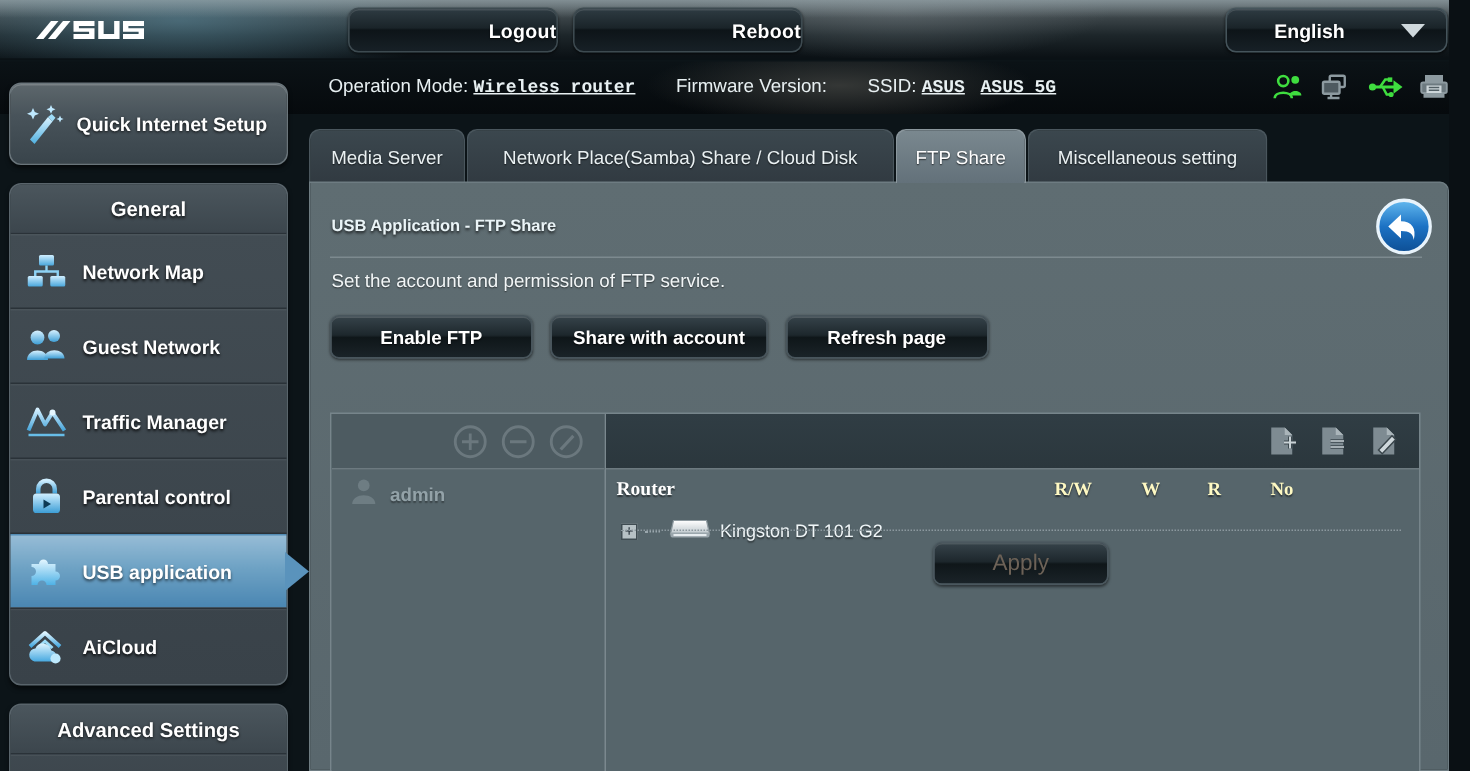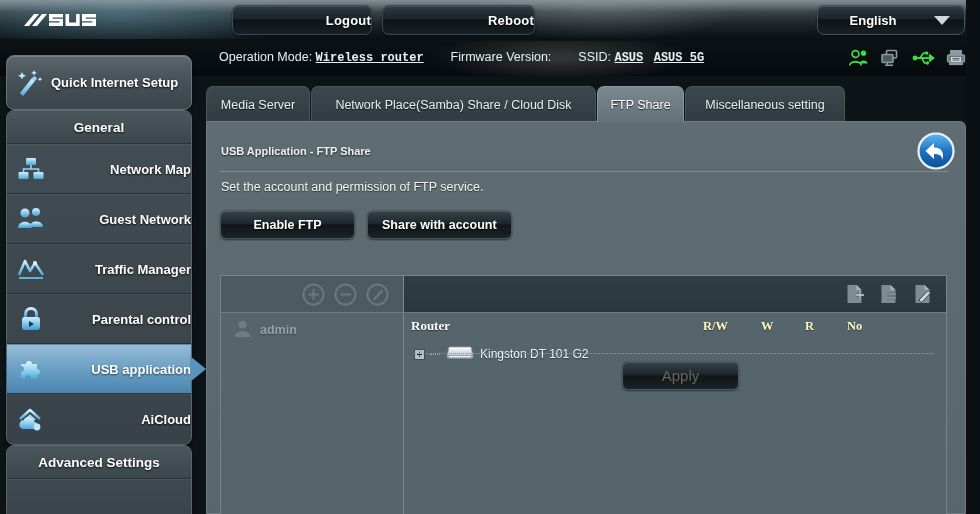--- a/index.html
+++ b/index.html
@@ -109,42 +109,41 @@
     box-shadow: inset 0 1px 0 rgba(255,255,255,.18), 0 2px 3px rgba(0,0,0,.55);
     display: flex; align-items: center; cursor: pointer;
   }
   .qis .ic { width: 44px; display: flex; justify-content: center; }
   .qis .lbl {
     color: #fff; font-size: 13px; font-weight: bold; line-height: 15px;
     text-shadow: 0 1px 2px rgba(0,0,0,.85);
   }
 
   .group {
-    margin-top: 0; width: 186px;
+    margin-top: 12px; width: 186px;
     border-radius: 8px;
     background: linear-gradient(180deg, #434d54 0%, #394249 100%);
     border: 1px solid #59646b;
     box-shadow: 0 2px 3px rgba(0,0,0,.5);
     overflow: visible;
   }
   .group-head {
     height: 33px; display: flex; align-items: center; justify-content: center;
     color: #fff; font-size: 13.5px; font-weight: bold;
     text-shadow: 0 1px 2px rgba(0,0,0,.8);
     border-bottom: 1px solid #2a3238;
     border-radius: 8px 8px 0 0;
     background: linear-gradient(180deg, #4b565d 0%, #3c464d 100%);
   }
   .nav-item {
     position: relative;
     height: 50px; display: flex; align-items: center;
     border-bottom: 1px solid #2a3238;
     border-top: 1px solid rgba(255,255,255,.05);
     cursor: pointer;
-    justify-content: space-between;
   }
   .nav-item:last-child { border-bottom: none; border-radius: 0 0 8px 8px; }
   .nav-item .ic { width: 48px; display: flex; justify-content: center; align-items: center; }
   .nav-item .lbl {
     color: #fff; font-size: 13px; font-weight: bold;
     text-shadow: 0 1px 2px rgba(0,0,0,.85);
   }
   .nav-item.active {
     background: linear-gradient(180deg, #96bcd6 0%, #6ea2c4 45%, #4a86b2 100%);
   }
@@ -575,20 +574,23 @@
         </svg>
       </div>
 
       <div class="action-row">
         <div class="btn-action">
           <span>Enable FTP</span>
         </div>
         <div class="btn-action">
           <span>Share with account</span>
         </div>
+        <div class="btn-action">
+          <span>Refresh page</span>
+        </div>
       </div>
 
       <div class="share-box">
 
         <div class="col-users">
           <div class="toolbar-users">
             <span class="tb-icon">
               <svg width="23" height="23" viewBox="0 0 23 23">
                 <circle cx="11.5" cy="11.5" r="10" fill="none" stroke="#6b787e" stroke-width="1.9"></circle>
                 <path d="M11.5 6 v11 M6 11.5 h11" stroke="#6b787e" stroke-width="1.9"></path>

